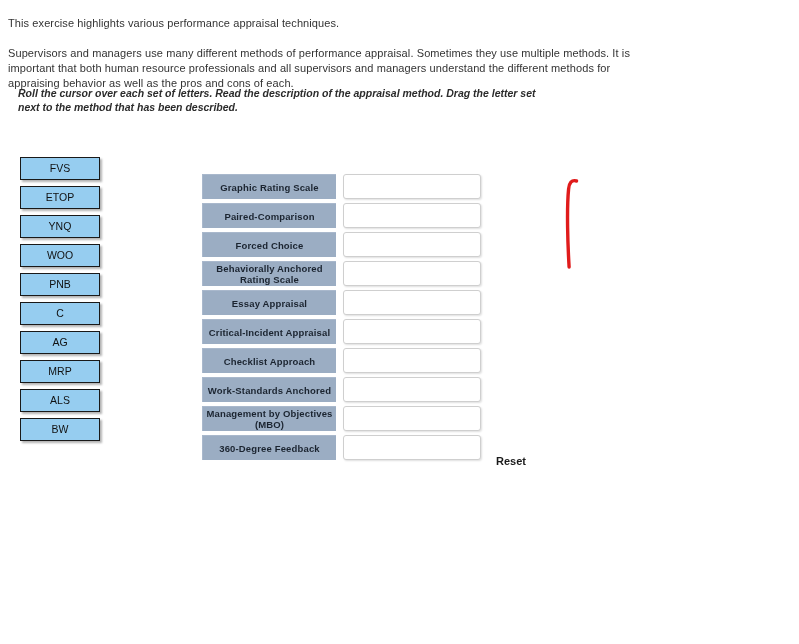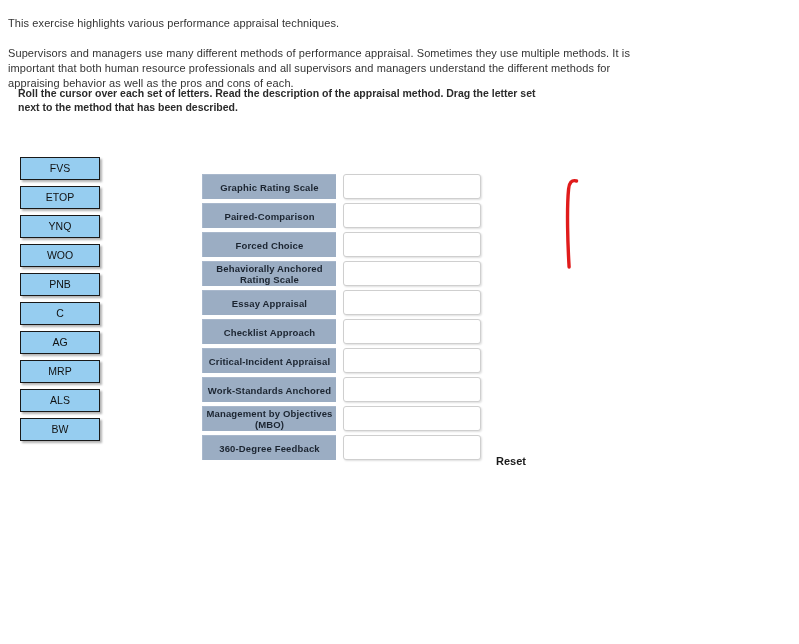--- a/index.html
+++ b/index.html
@@ -35,20 +35,21 @@
   .intro .para-body   { margin-bottom: 0; }
 
   .instructions {
     position: absolute;
     left: 18px;
     top: 86px;
     width: 520px;
     margin: 0;
     color: #2b2b2b;
     font-size: 10.5px;
+    font-style: italic;
     font-weight: 600;
     line-height: 14px;
   }
 
   
   .letters {
     position: absolute;
     left: 20px;
     top: 157px;
     width: 80px;
@@ -196,28 +197,28 @@
 
   <div class="method-row">
     <div class="method-label">
         <span>Essay Appraisal</span>
       </div>
     <div class="method-drop"></div>
   </div>
 
   <div class="method-row">
     <div class="method-label">
+        <span>Critical-Incident Appraisal</span>
+      </div>
+    <div class="method-drop"></div>
+  </div>
+
+  <div class="method-row">
+    <div class="method-label">
         <span>Checklist Approach</span>
-      </div>
-    <div class="method-drop"></div>
-  </div>
-
-  <div class="method-row">
-    <div class="method-label">
-        <span>Critical-Incident Appraisal</span>
       </div>
     <div class="method-drop"></div>
   </div>
 
   <div class="method-row">
     <div class="method-label">
         <span>Work-Standards Anchored</span>
       </div>
     <div class="method-drop"></div>
   </div>

